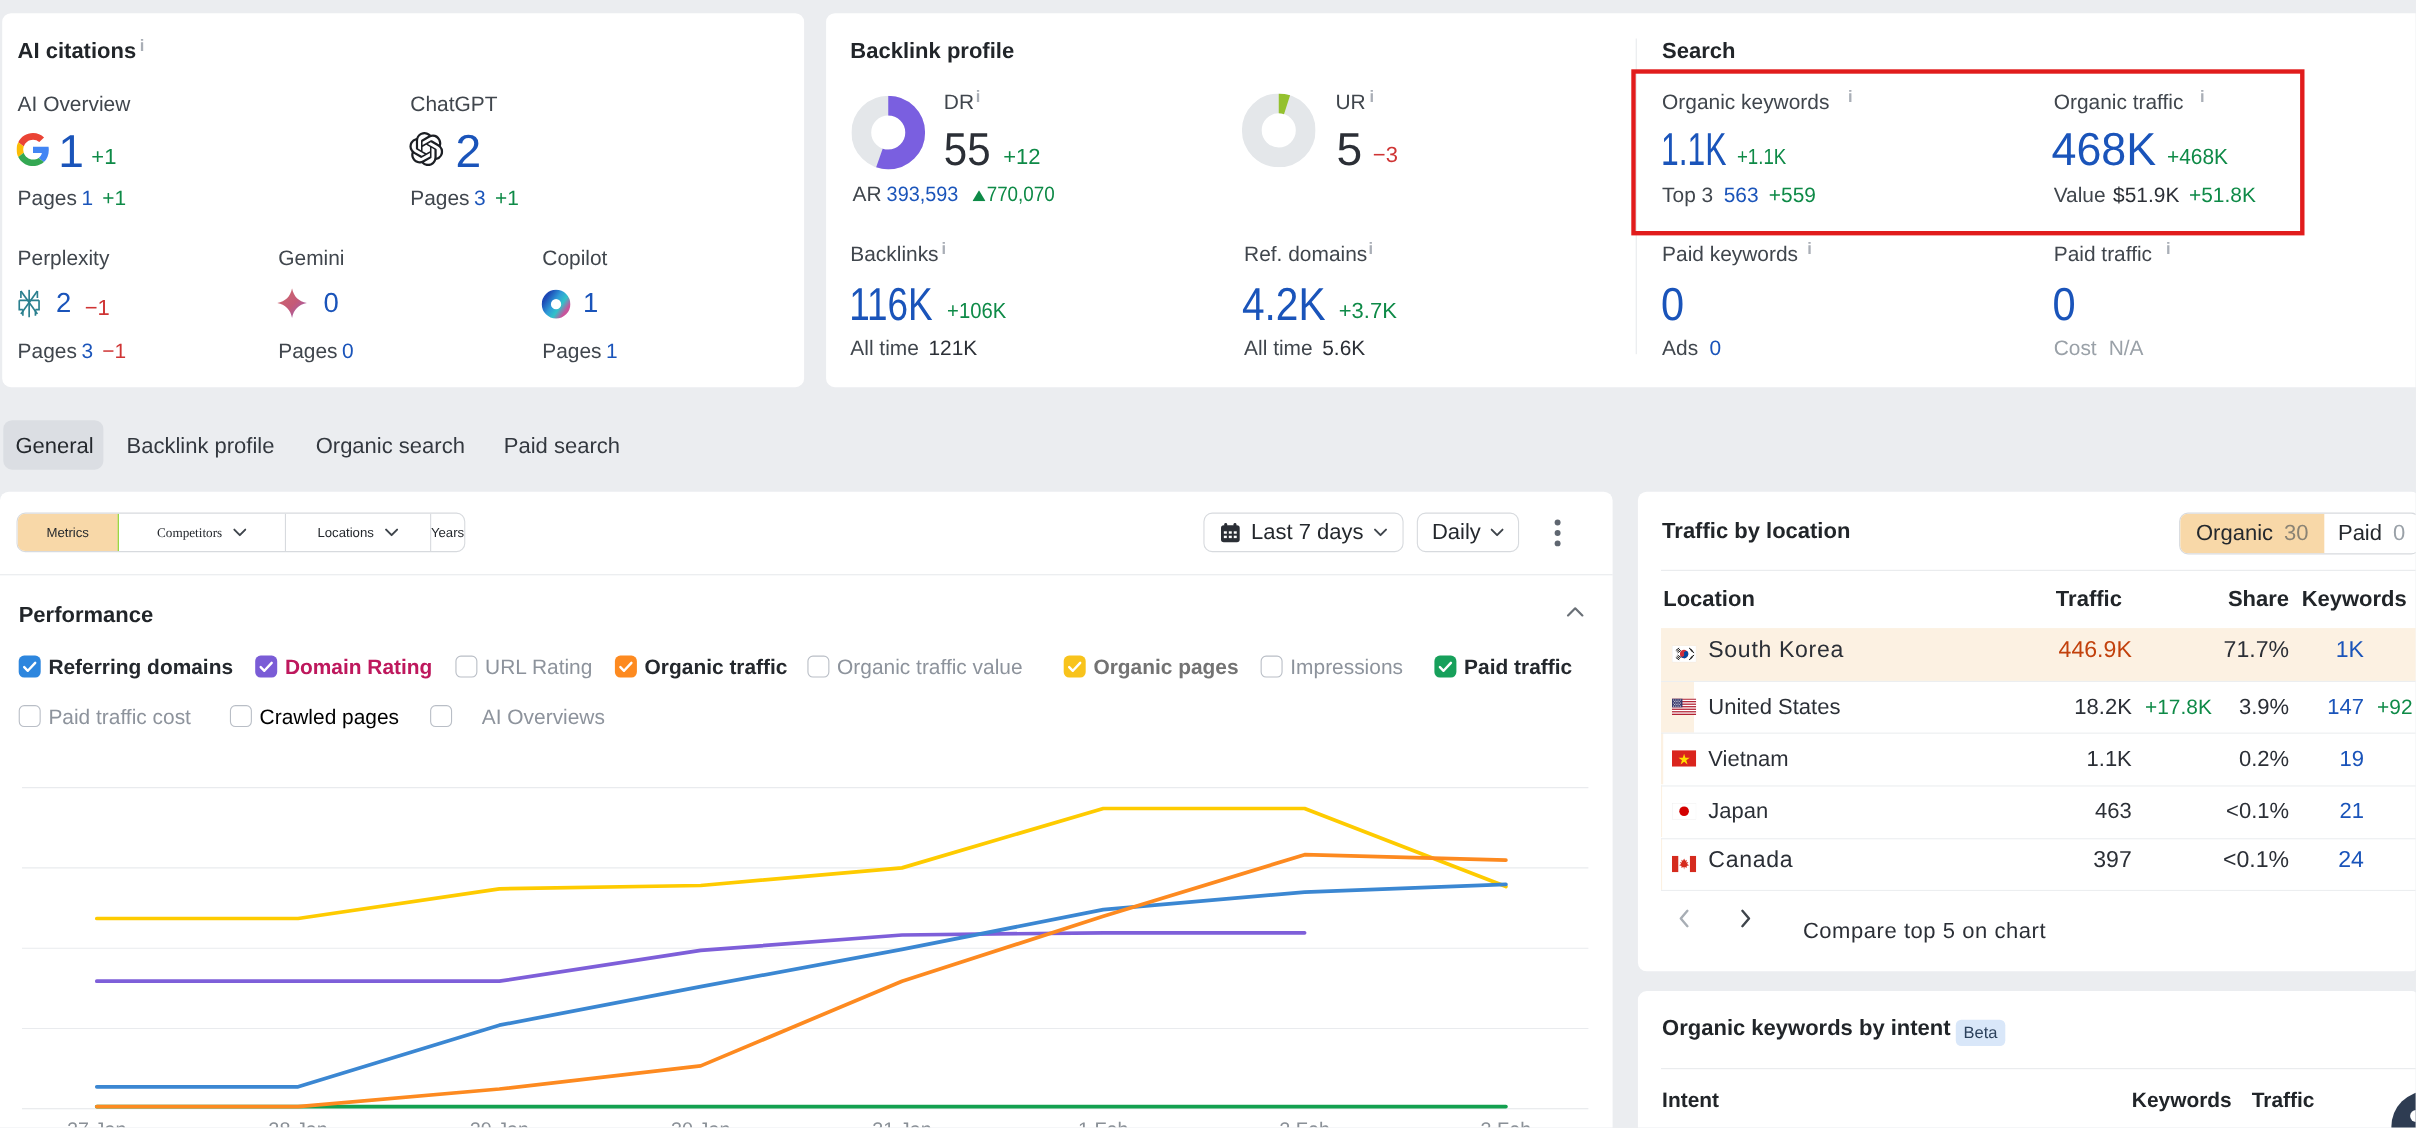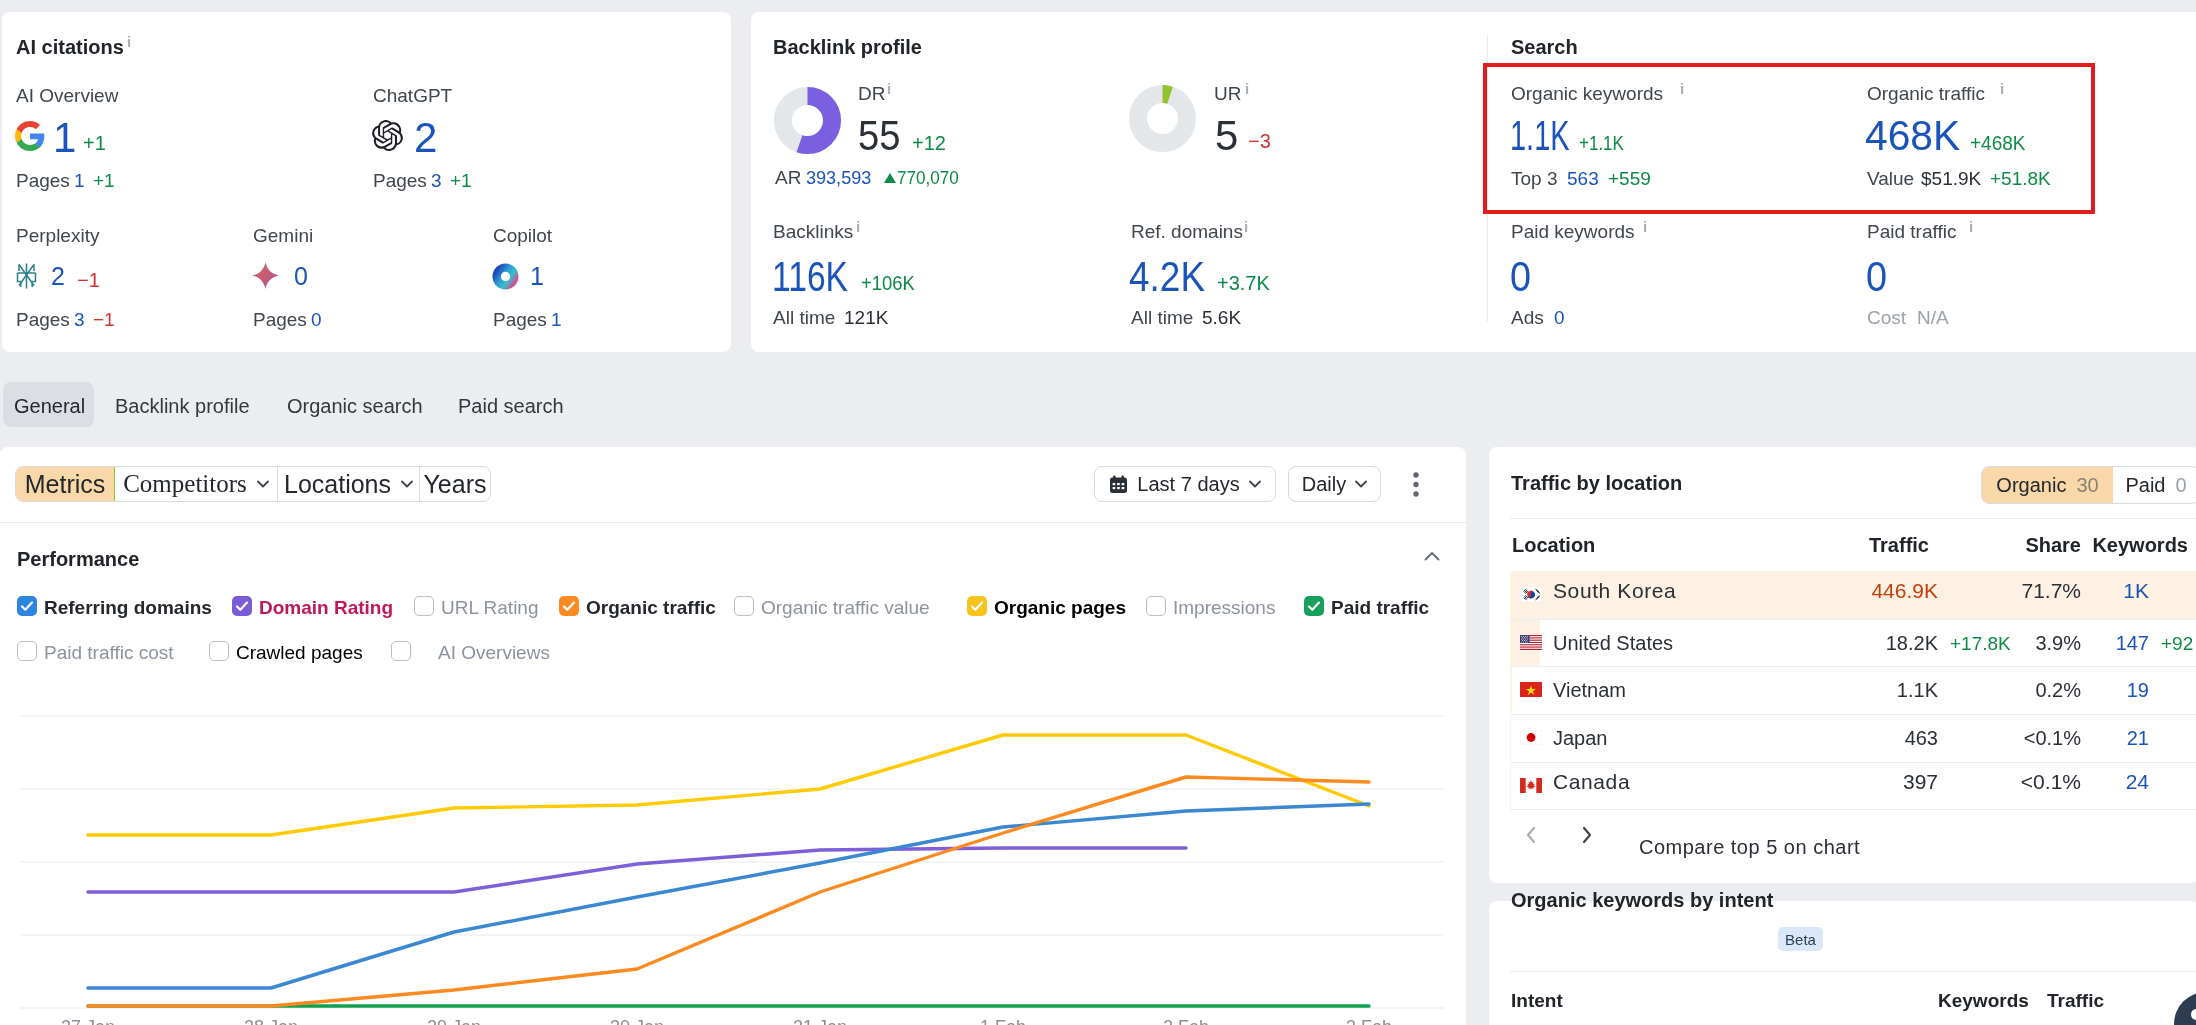--- a/index.html
+++ b/index.html
@@ -181,21 +181,21 @@
 <div class="abs" style="left:1483px; top:63px; width:612px; height:151px; border:4px solid #e11c1c; z-index:50;"></div>
 
 <div class="abs" style="left:3px; top:382px; width:91px; height:45px; background:#dbdee3; border-radius:8px;"></div>
 <div class="t" style="left:14px; top:396px; font-size:20px; color:#24282d;">General</div>
 <div class="t" style="left:115px; top:396px; font-size:20px; color:#33383f;">Backlink profile</div>
 <div class="t" style="left:287px; top:396px; font-size:20px; color:#33383f;">Organic search</div>
 <div class="t" style="left:458px; top:396px; font-size:20px; color:#33383f;">Paid search</div>
 
 <div class="card" style="left:0px; top:447px; width:1466px; height:600px;"></div>
 
-<div class="abs" style="left:15px; top:466px; width:476px; height:36px; border:1px solid #d7dade; border-radius:8px; background:#fff; display:flex; overflow:hidden; font-size:25px; color:#24282d;">
+<div class="abs" style="left:15px; top:466px; width:408px; height:36px; border:1px solid #d7dade; border-radius:8px; background:#fff; display:flex; overflow:hidden; font-size:12px; color:#24282d;">
   <div style="width:98px; background:#f8d8a8; display:flex; align-items:center; justify-content:center;">Metrics</div>
   <div style="width:163px; border-left:1px solid #84cc16; display:flex; align-items:center; justify-content:center; gap:10px;font-family:Liberation Serif, serif;">Competitors
     <svg width="12" height="8" viewBox="0 0 12 8" style="position:static;">
         <path d="M1 1.5l5 5 5-5" stroke="#3f454c" stroke-width="1.8" fill="none" stroke-linecap="round" stroke-linejoin="round"></path>
       </svg>
   </div>
   <div style="width:142px; border-left:1px solid #d7dade; display:flex; align-items:center; justify-content:center; gap:10px;">Locations
     <svg width="12" height="8" viewBox="0 0 12 8" style="position:static;">
         <path d="M1 1.5l5 5 5-5" stroke="#3f454c" stroke-width="1.8" fill="none" stroke-linecap="round" stroke-linejoin="round"></path>
       </svg>
@@ -256,21 +256,21 @@
 <svg style="left:559px; top:596px;" width="20" height="20" viewBox="0 0 20 20">
     <path d="M5 10.5l3.3 3.3L15 6.6" stroke="#fff" stroke-width="2.2" fill="none" stroke-linecap="round" stroke-linejoin="round"></path>
   </svg>
 <div class="t" style="left:586px; top:598px; font-size:19px; font-weight:bold; color:#24282d;">Organic traffic</div>
 <div class="abs" style="left:734px; top:596px; width:20px; height:20px; background:#fff; border:1px solid #b9bec6; border-radius:5px;"></div>
 <div class="t" style="left:761px; top:598px; font-size:19px; color:#8d939c;">Organic traffic value</div>
 <div class="abs" style="left:967px; top:596px; width:20px; height:20px; background:#f8c31c; border-radius:5px;"></div>
 <svg style="left:967px; top:596px;" width="20" height="20" viewBox="0 0 20 20">
     <path d="M5 10.5l3.3 3.3L15 6.6" stroke="#fff" stroke-width="2.2" fill="none" stroke-linecap="round" stroke-linejoin="round"></path>
   </svg>
-<div class="t" style="left:994px; top:598px; font-size:19px; font-weight:bold; color:#000000;">Organic pages</div>
+<div class="t" style="left:994px; top:598px; font-size:19px; font-weight:bold; color:#737373;">Organic pages</div>
 <div class="abs" style="left:1146px; top:596px; width:20px; height:20px; background:#fff; border:1px solid #b9bec6; border-radius:5px;"></div>
 <div class="t" style="left:1173px; top:598px; font-size:19px; color:#8d939c;">Impressions</div>
 <div class="abs" style="left:1304px; top:596px; width:20px; height:20px; background:#17a05b; border-radius:5px;"></div>
 <svg style="left:1304px; top:596px;" width="20" height="20" viewBox="0 0 20 20">
     <path d="M5 10.5l3.3 3.3L15 6.6" stroke="#fff" stroke-width="2.2" fill="none" stroke-linecap="round" stroke-linejoin="round"></path>
   </svg>
 <div class="t" style="left:1331px; top:598px; font-size:19px; font-weight:bold; color:#24282d;">Paid traffic</div>
 <div class="abs" style="left:17px; top:641px; width:20px; height:20px; background:#fff; border:1px solid #b9bec6; border-radius:5px;"></div>
 <div class="t" style="left:44px; top:643px; font-size:19px; color:#8d939c;">Paid traffic cost</div>
 <div class="abs" style="left:209px; top:641px; width:20px; height:20px; background:#fff; border:1px solid #b9bec6; border-radius:5px;"></div>
@@ -409,21 +409,21 @@
 <div class="abs" style="left:1510px; top:809px; width:690px; height:1px; background:#eceef0;"></div>
 <svg style="left:1524px; top:826px;" width="14" height="18" viewBox="0 0 14 18">
     <path d="M10 2 L4 9 l6 7" stroke="#a8aeb5" stroke-width="2.2" fill="none" stroke-linecap="round" stroke-linejoin="round"></path>
   </svg>
 <svg style="left:1580px; top:826px;" width="14" height="18" viewBox="0 0 14 18">
     <path d="M4 2 l6 7 -6 7" stroke="#3f454c" stroke-width="2.2" fill="none" stroke-linecap="round" stroke-linejoin="round"></path>
   </svg>
 <div class="t" style="left:1639px; top:837px; font-size:20px; letter-spacing:0.5px; color:#2b2f36;">Compare top 5 on chart</div>
 
 <div class="card" style="left:1489px; top:901px; width:711px; height:200px;"></div>
-<div class="t b20" style="left:1511px; top:890px;text-align:right;">Organic keywords by intent</div>
+<div class="t b20" style="left:1511px; top:925px;text-align:right;">Organic keywords by intent</div>
 <div class="abs" style="left:1778px; top:927px; width:45px; height:24px; background:#d9e7f9; border-radius:5px; display:flex; align-items:center; justify-content:center; font-size:15px; color:#2c415c;">Beta</div>
 <div class="abs" style="left:1510px; top:971px; width:690px; height:1px; background:#e8eaed;"></div>
 <div class="t" style="left:1511px; top:991px; font-size:19px; font-weight:bold; color:#212529;">Intent</div>
 <div class="t" style="left:1938px; top:991px; font-size:19px; font-weight:bold; color:#212529;">Keywords</div>
 <div class="t" style="left:2047px; top:991px; font-size:19px; font-weight:bold; color:#212529;">Traffic</div>
 
 <div class="abs" style="left:2174px; top:992px; width:64px; height:64px; border-radius:50%; background:#2e3c52; z-index:60;"></div>
 <div class="abs" style="left:2191px; top:1009px; width:11px; height:11px; border-radius:50%; background:#fff; z-index:61;"></div>
 
 </body></html>

